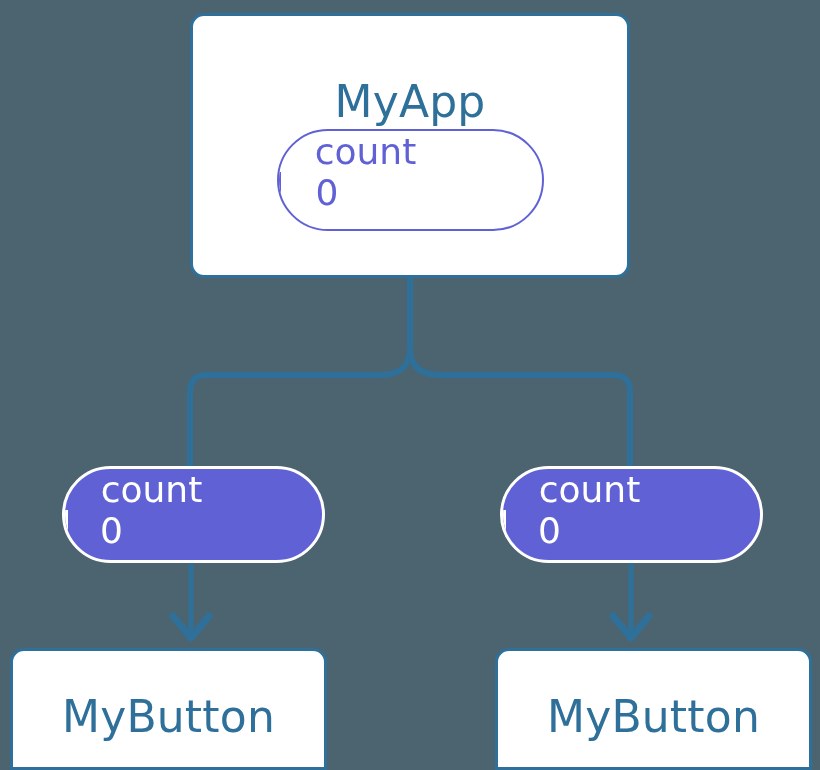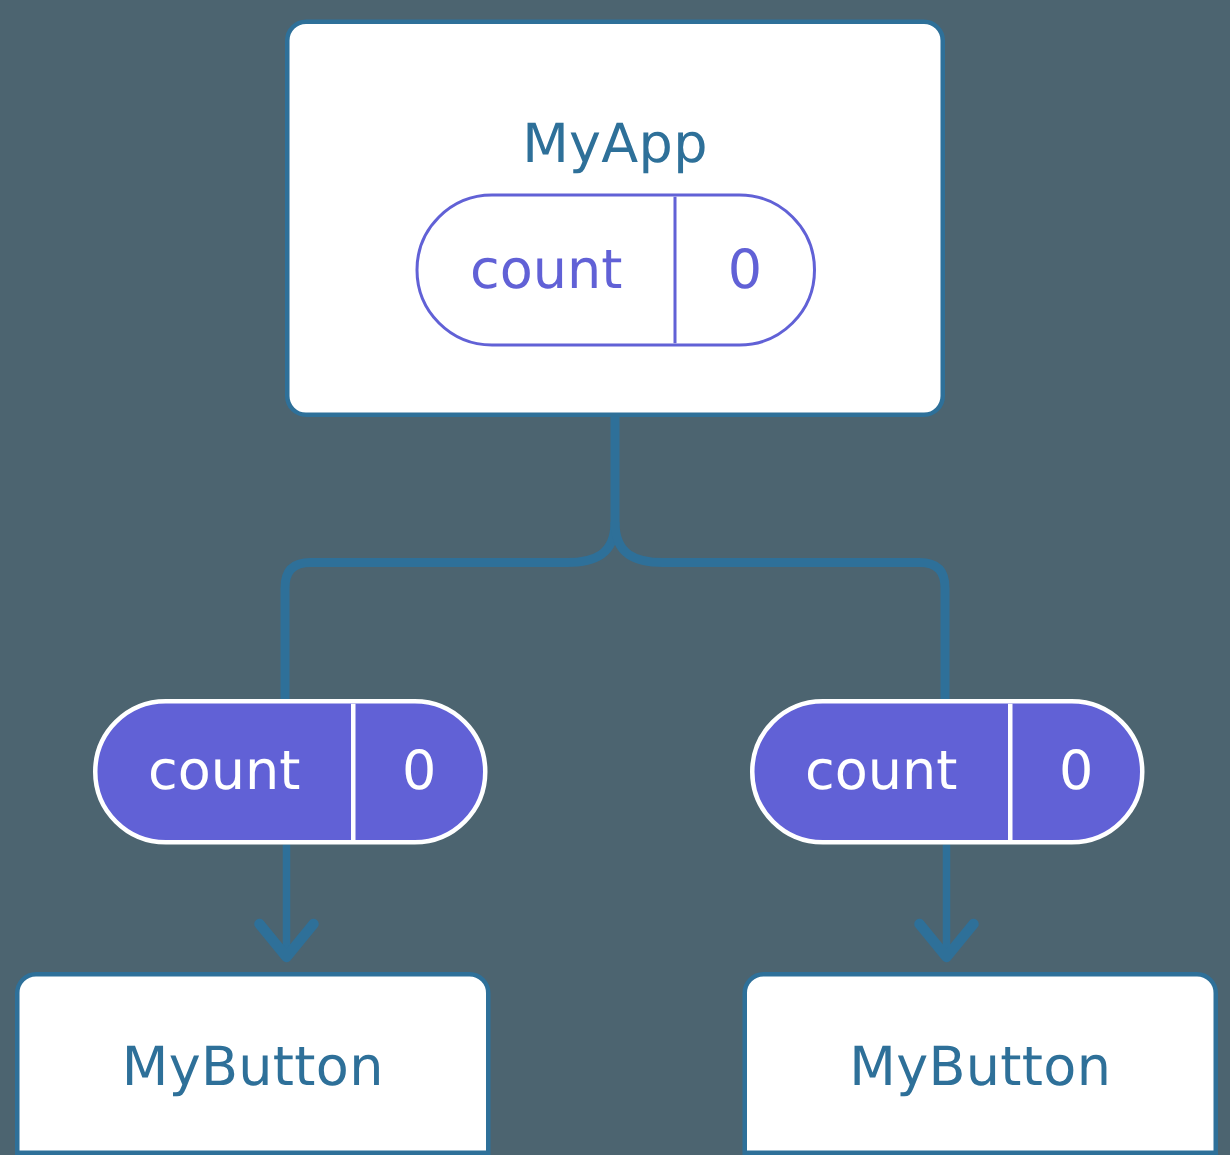--- a/index.html
+++ b/index.html
@@ -36,21 +36,21 @@
     border: 3px solid #2e7099;
     border-radius: 14px;
     z-index: 2;
   }
   .component-title {
     position: absolute;
     left: 0;
     right: 0;
     text-align: center;
     color: #2e7099;
-    font-size: 36px;
+    font-size: 44px;
     letter-spacing: 0.2px;
     white-space: nowrap;
   }
 
   #box-myapp {
     left: 190px;
     top: 13px;
     width: 440px;
     height: 265px;
   }
@@ -84,20 +84,21 @@
 
   
   .state-pill {
     position: absolute;
     box-sizing: border-box;
     display: flex;
     align-items: stretch;
     border-radius: 999px;
     overflow: hidden;
     z-index: 3;
+    flex-direction: column;
   }
   .pill-name,
   .pill-value {
     display: flex;
     align-items: center;
     justify-content: center;
     font-size: 36px;
     white-space: nowrap;
     box-sizing: border-box;
   }

